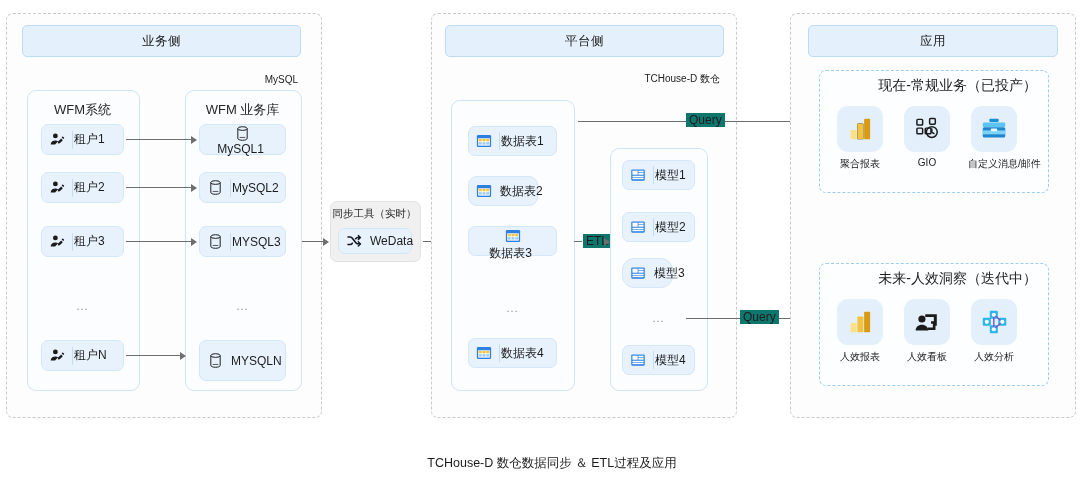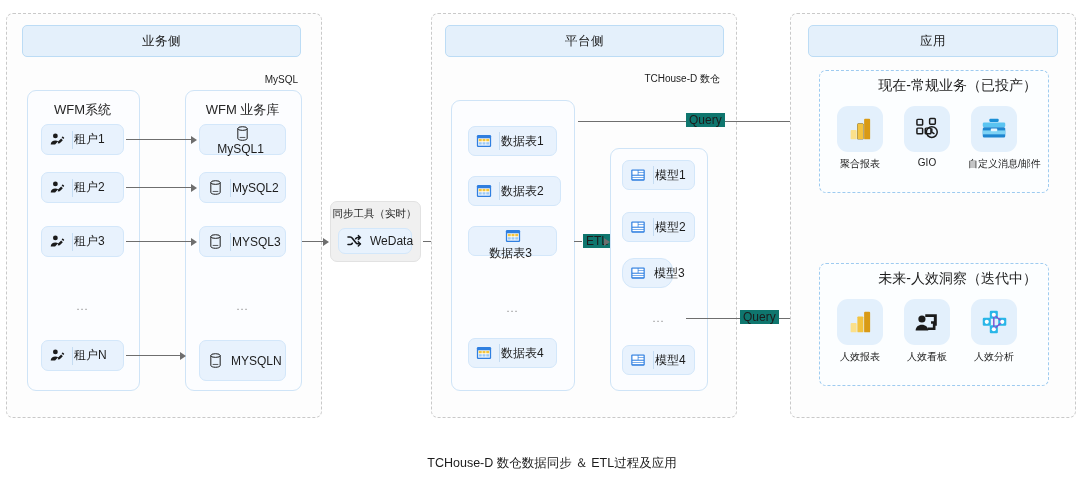--- a/index.html
+++ b/index.html
@@ -281,21 +281,21 @@
         <rect x="15" y="9.2" width="4" height="3.2" fill="#f5c53d"></rect>
         <rect x="5" y="13.6" width="4" height="3.2" fill="#9cc9f5"></rect>
         <rect x="10" y="13.6" width="4" height="3.2" fill="#9cc9f5"></rect>
         <rect x="15" y="13.6" width="4" height="3.2" fill="#9cc9f5"></rect>
       </svg>
     </span>
     <span class="divider"></span>
     <span class="lbl">数据表1</span>
   </div>
 
-  <div class="chip" style="left:468px;top:176px;width:93px;height:30px;">
+  <div class="chip" style="left:468px;top:176px;width:70px;height:30px;border-radius:9px;">
     <span class="ic">
       <svg width="18" height="18" viewBox="0 0 24 24">
         <rect x="2.5" y="4" width="19" height="16" rx="1.6" fill="#2f7fe0"></rect>
         <rect x="4.2" y="8.4" width="15.6" height="9.8" fill="#ffffff"></rect>
         <rect x="5" y="9.2" width="4" height="3.2" fill="#f5c53d"></rect>
         <rect x="10" y="9.2" width="4" height="3.2" fill="#f5c53d"></rect>
         <rect x="15" y="9.2" width="4" height="3.2" fill="#f5c53d"></rect>
         <rect x="5" y="13.6" width="4" height="3.2" fill="#9cc9f5"></rect>
         <rect x="10" y="13.6" width="4" height="3.2" fill="#9cc9f5"></rect>
         <rect x="15" y="13.6" width="4" height="3.2" fill="#9cc9f5"></rect>

